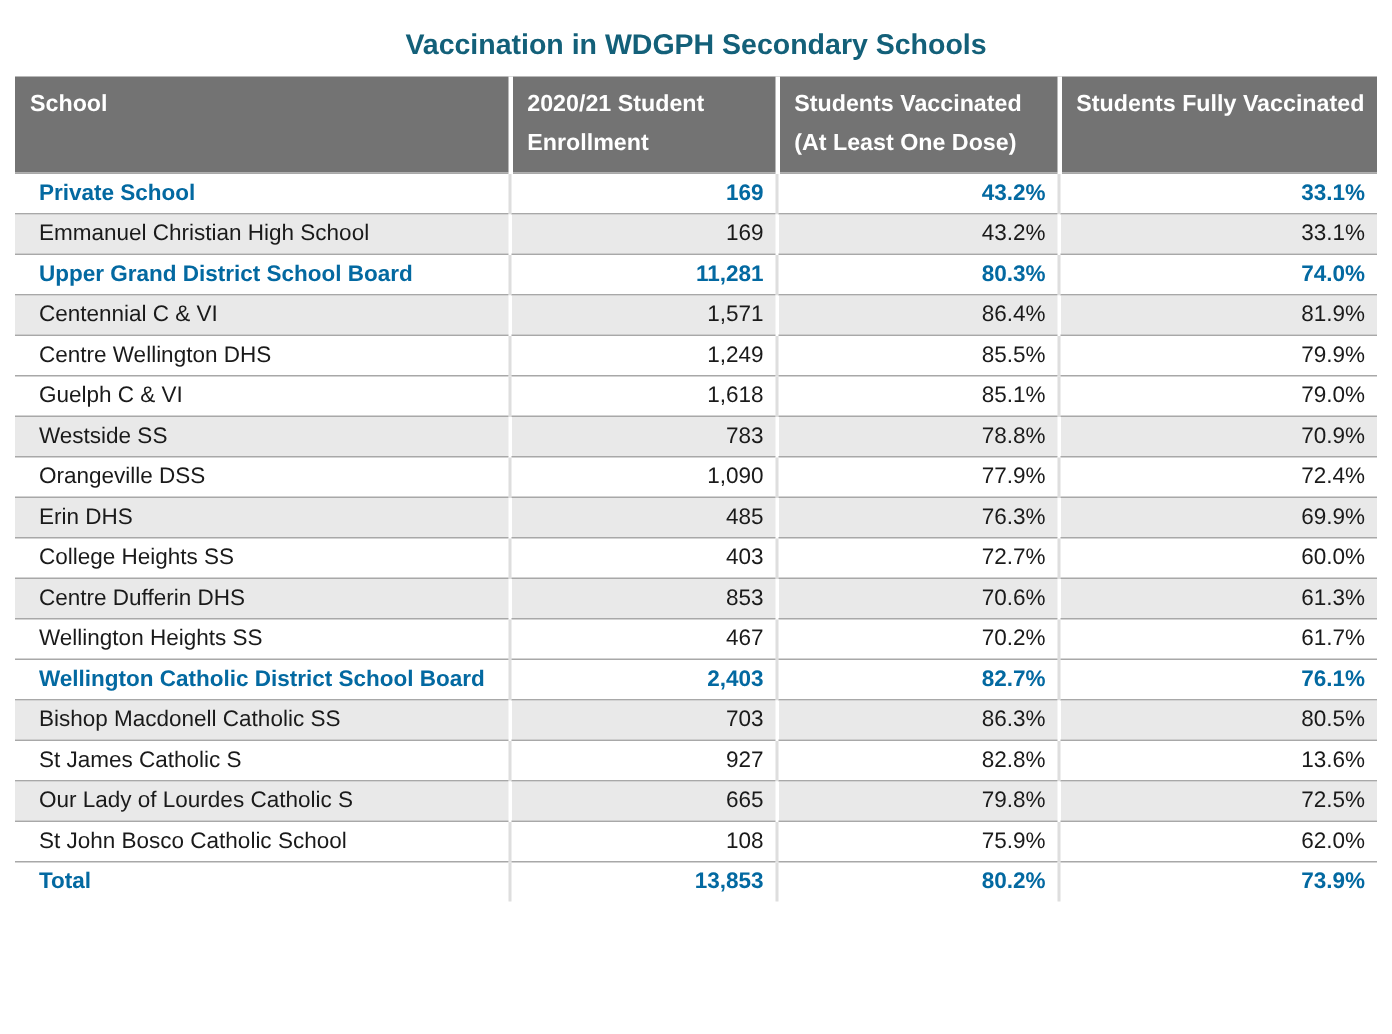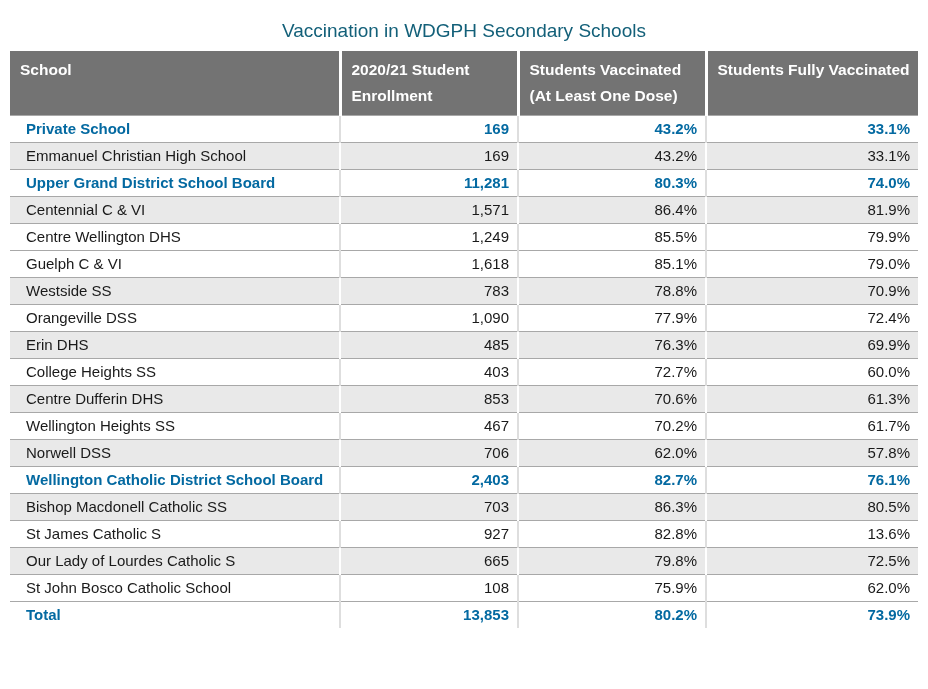--- a/index.html
+++ b/index.html
@@ -12,21 +12,21 @@
     height: 689px;
     box-sizing: border-box;
     background: #ffffff;
     font-family: "Liberation Sans", sans-serif;
     overflow: hidden;
   }
   .title {
     margin: 20px 0 9px 0;
     text-align: center;
     font-size: 19px;
-    font-weight: 400;
+    font-weight: 700;
     color: #136079;
   }
   table.vax {
     border-collapse: collapse;
     table-layout: fixed;
     margin-left: 10px;
     width: 908px;
   }
   col.c-school { width: 330px; }
   col.c-enroll { width: 178px; }
@@ -155,26 +155,20 @@
           <td class="num">853</td>
           <td class="num">70.6%</td>
           <td class="num">61.3%</td>
         </tr>
         <tr class="indent">
           <td class="name">Wellington Heights SS</td>
           <td class="num">467</td>
           <td class="num">70.2%</td>
           <td class="num">61.7%</td>
         </tr>
-        <tr class="shade  indent">
-          <td class="name">Norwell DSS</td>
-          <td class="num">706</td>
-          <td class="num">62.0%</td>
-          <td class="num">57.8%</td>
-        </tr>
         <tr class="bold">
           <td class="name">Wellington Catholic District School Board</td>
           <td class="num">2,403</td>
           <td class="num">82.7%</td>
           <td class="num">76.1%</td>
         </tr>
         <tr class="shade  indent">
           <td class="name">Bishop Macdonell Catholic SS</td>
           <td class="num">703</td>
           <td class="num">86.3%</td>

